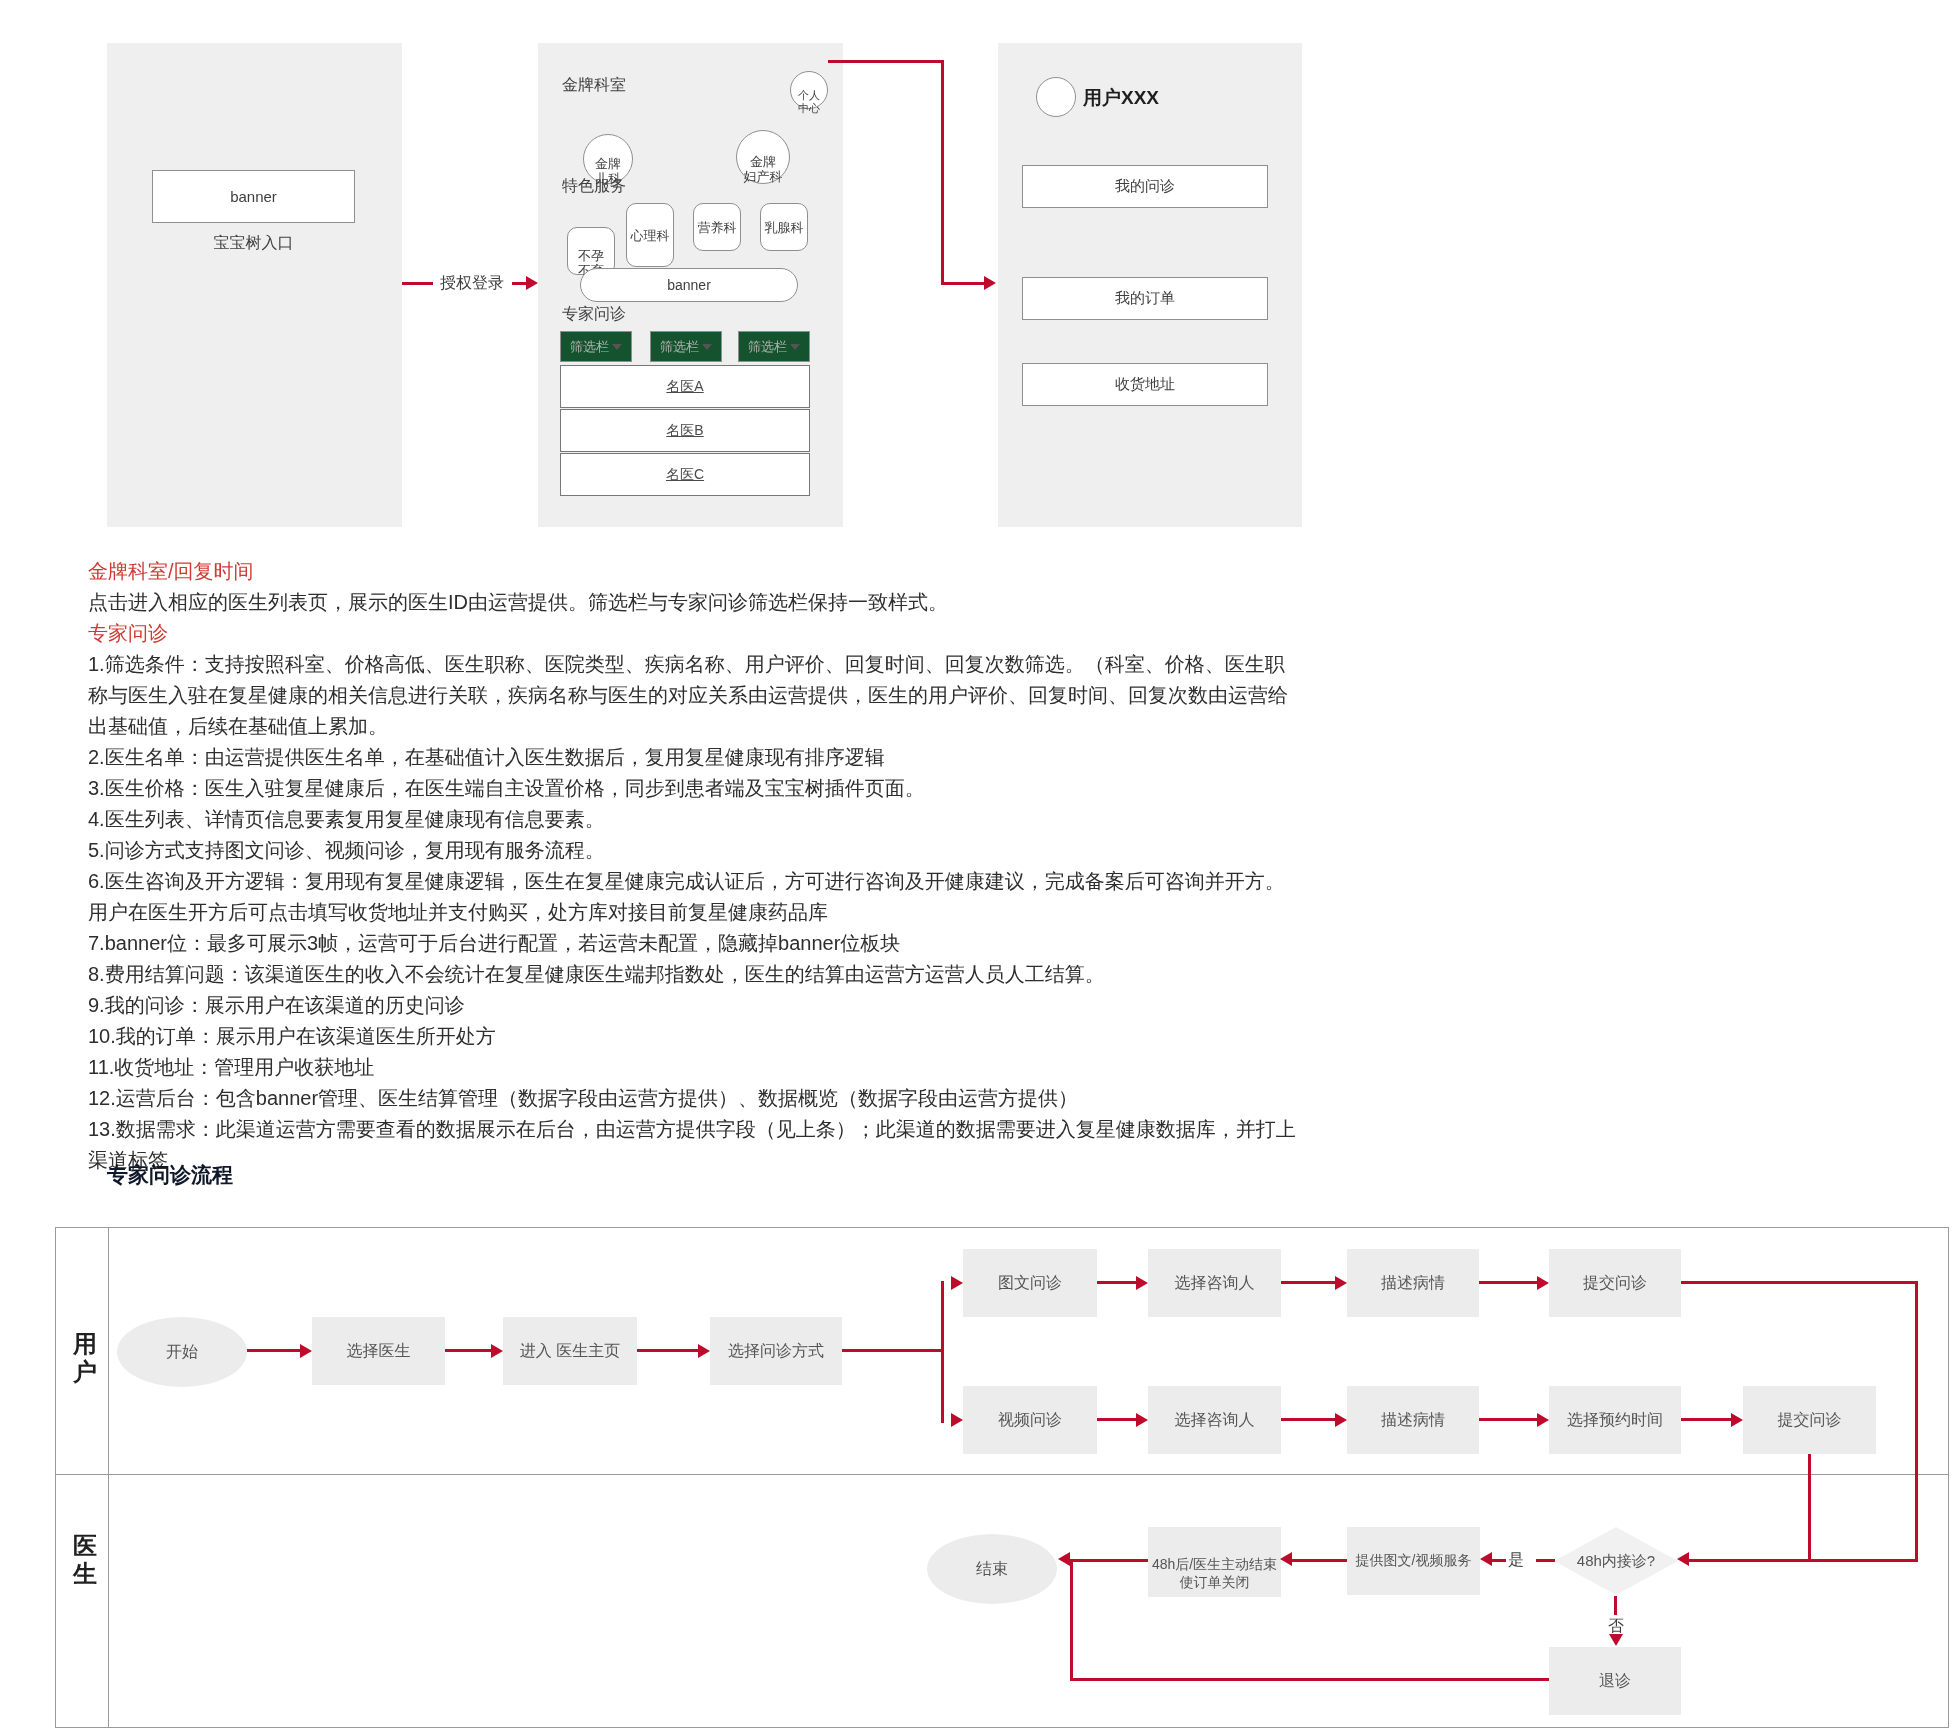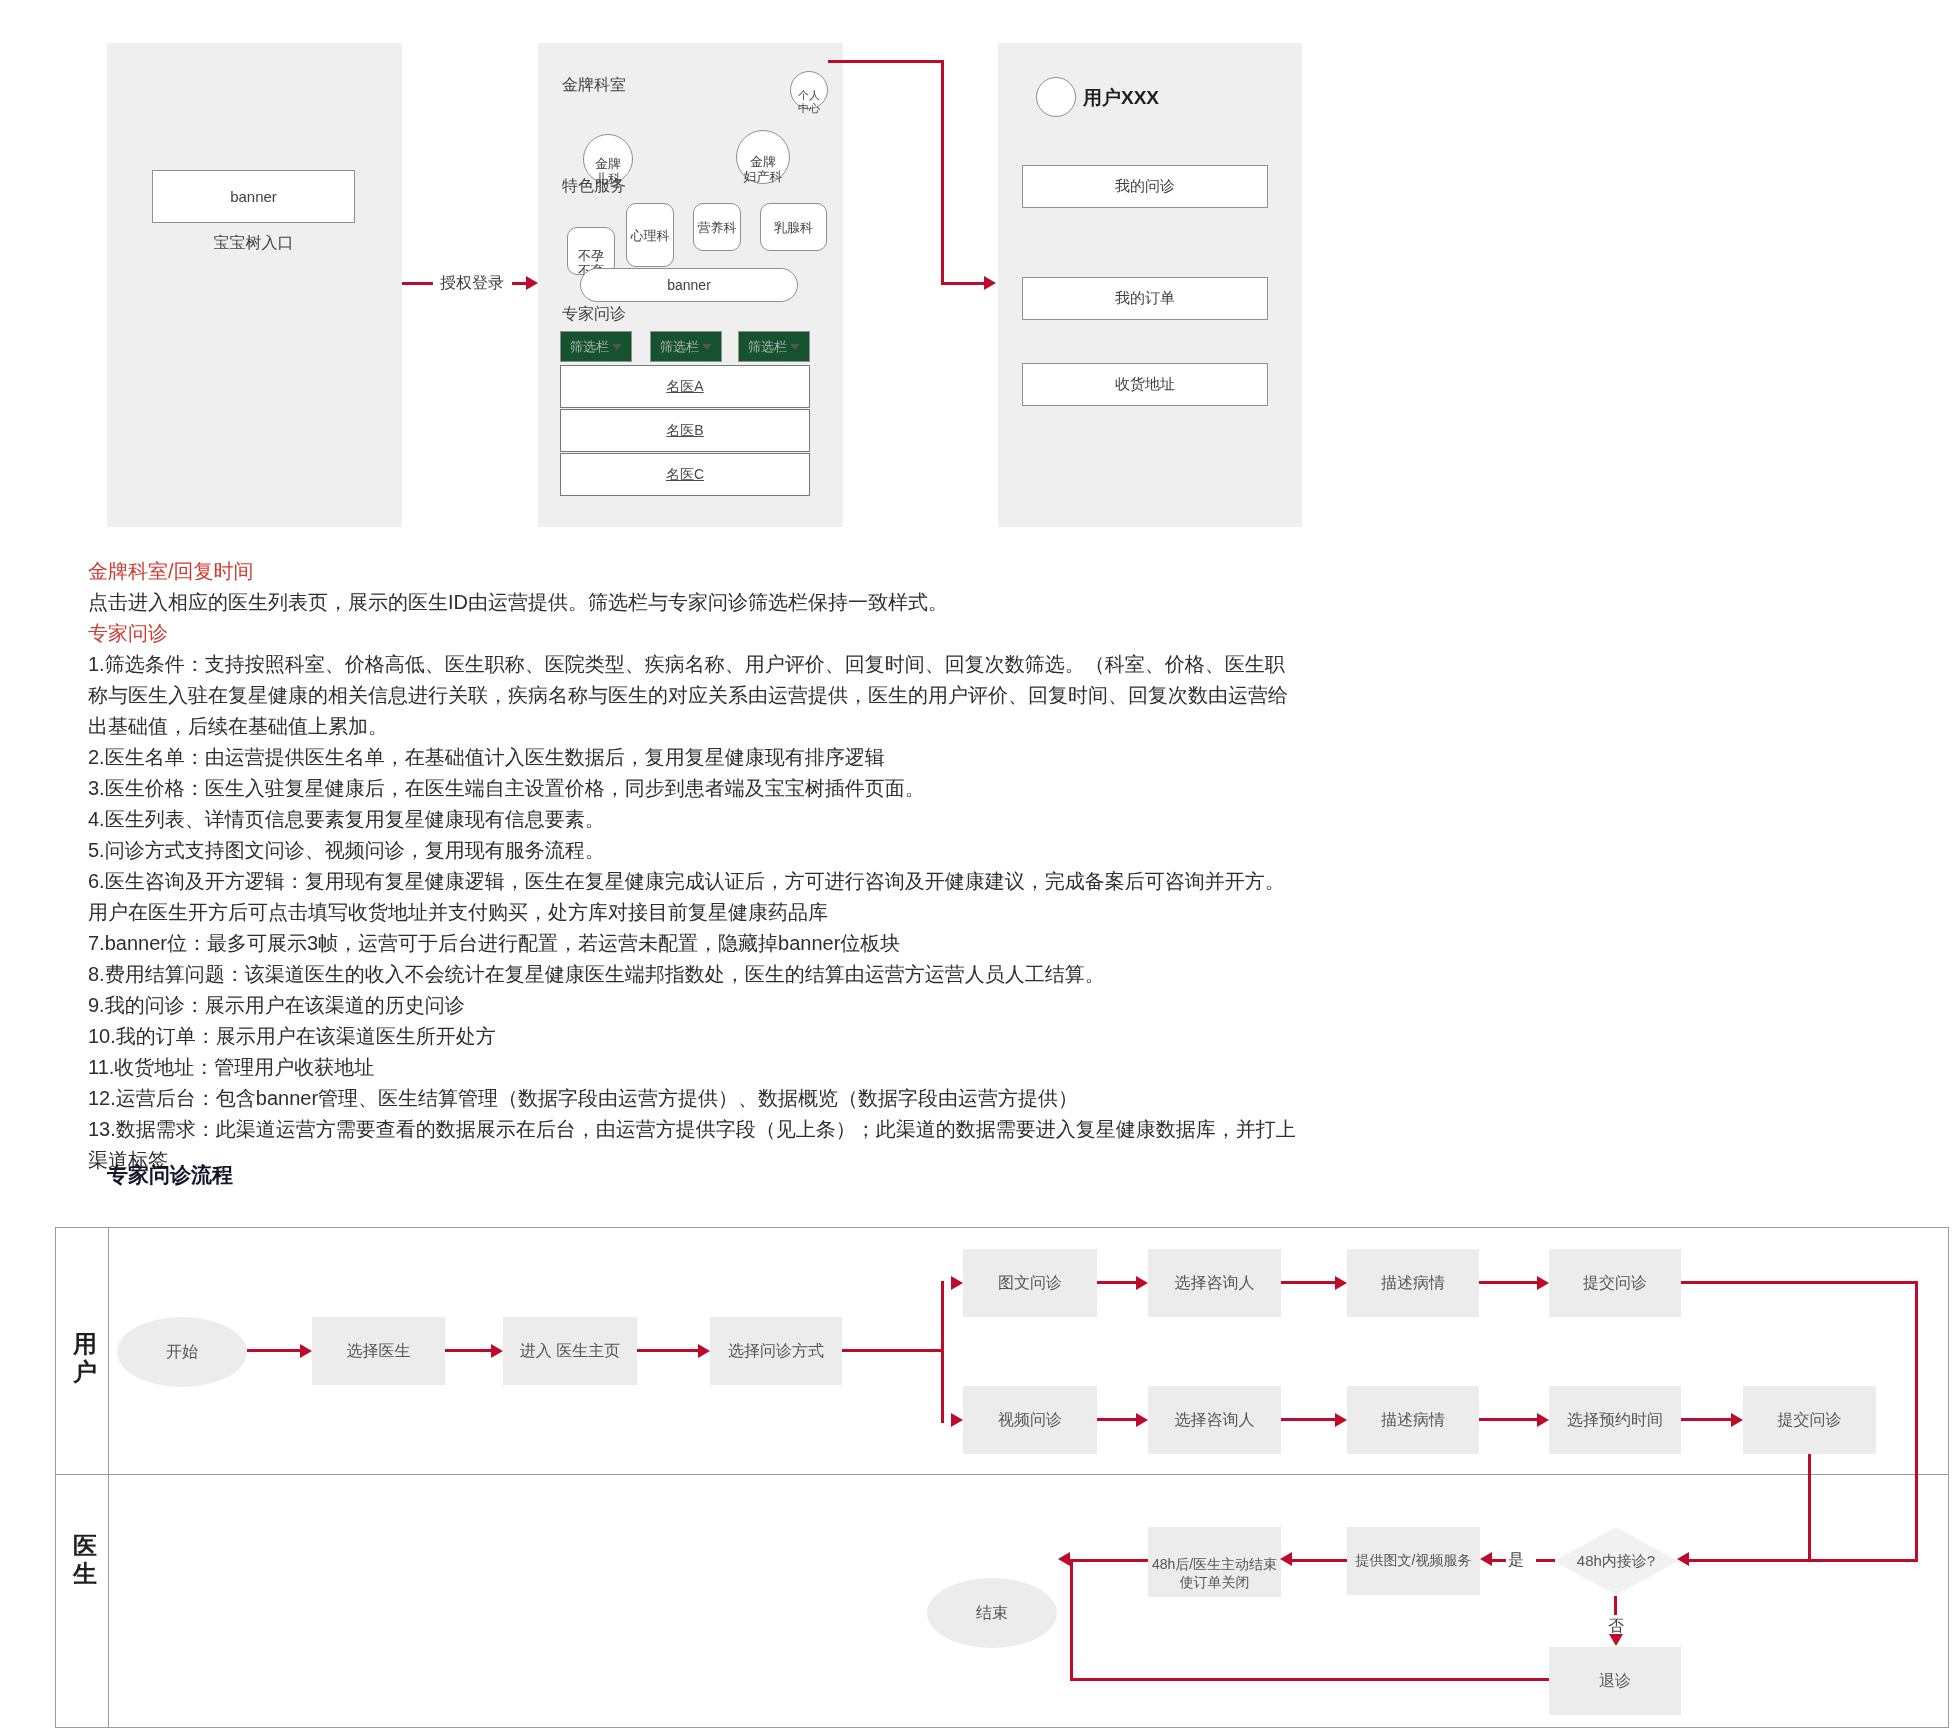--- a/index.html
+++ b/index.html
@@ -71,21 +71,21 @@
   <div class="wbox chip pre" style="left:29px;top:160px;width:48px;height:48px;">
     <span class="pre">不孕
 不育</span>
   </div>
   <div class="wbox chip" style="left:88px;top:160px;width:48px;height:64px;">
     <span>心理科</span>
   </div>
   <div class="wbox chip" style="left:155px;top:160px;width:48px;height:48px;">
     <span>营养科</span>
   </div>
-  <div class="wbox chip" style="left:222px;top:160px;width:67px;height:48px;">
+  <div class="wbox chip" style="left:222px;top:160px;width:48px;height:48px;">
     <span>乳腺科</span>
   </div>
   <div class="wbox pill" style="left:42px;top:225px;width:218px;height:34px;">
     <span>banner</span>
   </div>
   <div class="lbl" style="left:24px;top:261px;font-size:16px;">专家问诊</div>
   <div class="dd" style="left:22px;top:288px;width:72px;height:31px;">
     <span>筛选栏</span>
     <i class="tri"></i>
   </div>
@@ -190,21 +190,21 @@
 <div class="flow-box" style="left:1549px;top:1249px;width:132px;height:68px;">
   <span>提交问诊</span>
 </div>
 <div class="flow-box" style="left:1549px;top:1386px;width:132px;height:68px;">
   <span>选择预约时间</span>
 </div>
 <div class="flow-box" style="left:1743px;top:1386px;width:133px;height:68px;">
   <span>提交问诊</span>
 </div>
 
-<div class="flow-box flow-ellipse" style="left:927px;top:1578px;width:130px;height:70px;font-family:Liberation Mono, monospace;">
+<div class="flow-box flow-ellipse" style="left:927px;top:1534px;width:130px;height:70px;font-family:Liberation Mono, monospace;">
   <span>结束</span>
 </div>
 <div class="flow-box" style="left:1148px;top:1527px;width:133px;height:70px;font-size:14px;">
   <span class="pre">48h后/医生主动结束
 使订单关闭</span>
 </div>
 <div class="flow-box" style="left:1347px;top:1527px;width:133px;height:68px;font-size:14px;white-space:nowrap;">
   <span>提供图文/视频服务</span>
 </div>
 <div class="flow-box flow-diamond" style="left:1554px;top:1527px;width:124px;height:68px;">

